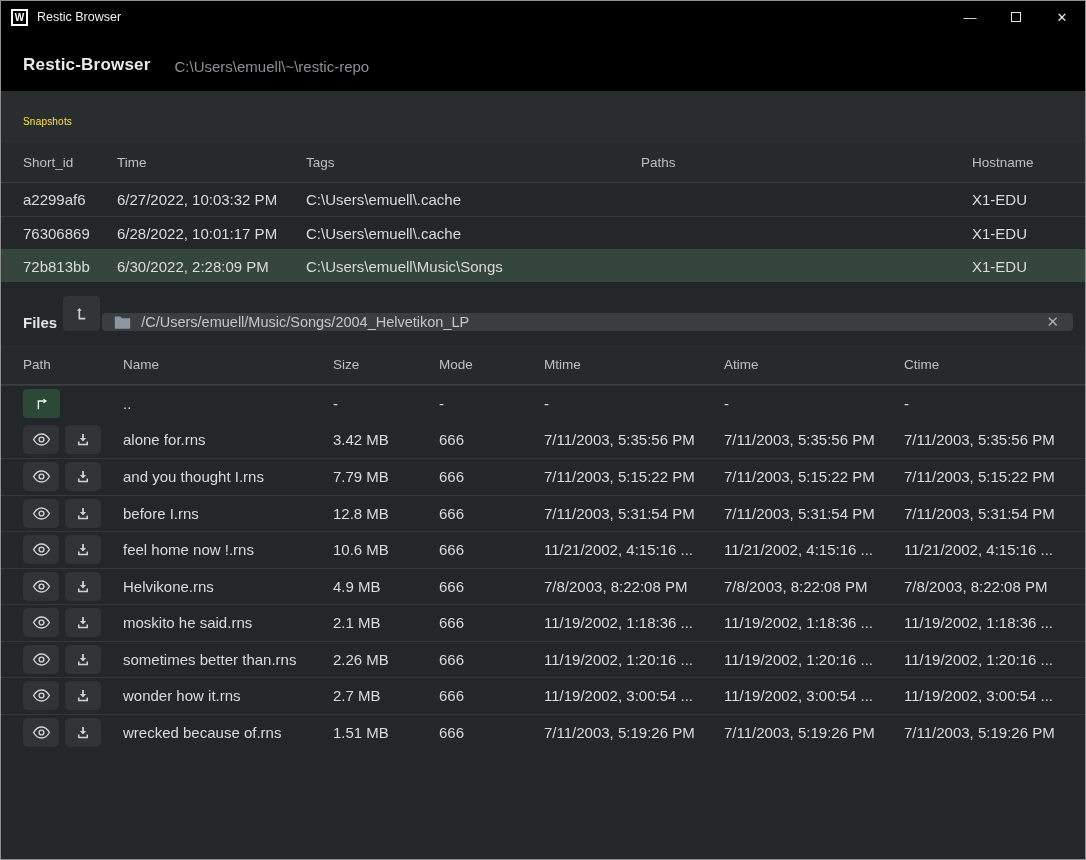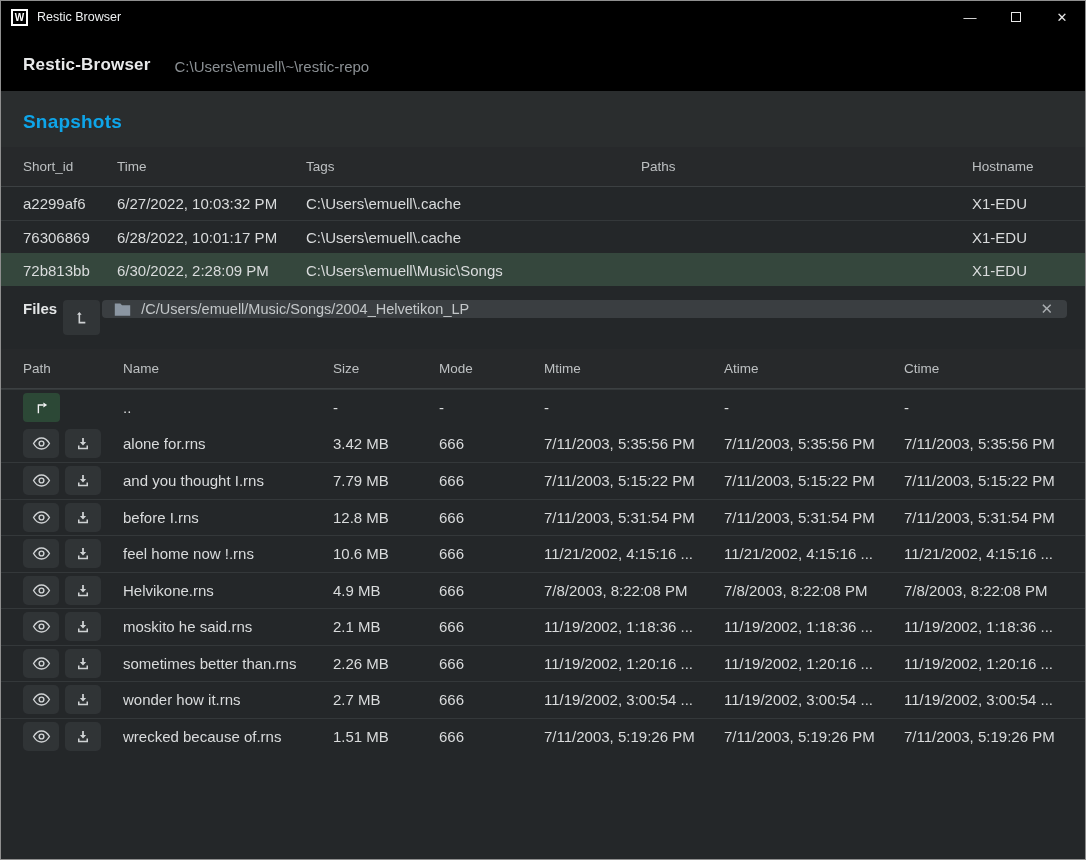--- a/index.html
+++ b/index.html
@@ -22,36 +22,36 @@
   .header { height:58px; background:#000000; display:flex; align-items:flex-end;
     padding:16px 22px; gap:24px; flex:0 0 auto; }
   .header .app-title { color:#e8e9ea; font-size:17px; font-weight:bold; letter-spacing:.2px; }
   .btn-repo { background:var(--button-green); color:#eceded; font-weight:bold;
     font-size:14px; border:none; border-radius:4px; padding:11px 21px;
     font-family:"Liberation Sans", sans-serif; cursor:pointer; }
   .repo-path { color:#8b9094; font-size:15px; }
 
   
   .section-title-band { padding:20px 22px 14px 22px; background:#2a2d2e; }
-  .section-title { color:#0ea5e9; font-size:19px; font-weight:bold; letter-spacing:.2px; }
+  .section-title { color:#fde047; font-size:10px; font-weight:normal; letter-spacing:.2px; }
 
   .grid-head, .grid-row { display:grid; padding:0 18px 0 22px; align-items:center; }
   .snap-grid { grid-template-columns:94px 189px 335px 331px 1fr; }
   .file-grid { grid-template-columns:100px 210px 106px 105px 180px 180px 1fr; }
 
   .grid-head { height:40px; color:#bdc0c2; font-size:13.5px;
     border-bottom:1px solid #3c4042; background:#27292b; }
   .grid-row { color:#d9dbdc; font-size:15px; border-top:1px solid #34383a; }
   .grid-row:first-of-type { border-top:none; }
   .snap-row { height:33px; cursor:pointer; }
   .snap-row.selected { background:var(--selected-row); border-top-color:var(--selected-row); }
   .cell { overflow:hidden; white-space:nowrap; }
 
   
-  .files-bar { display:flex; align-items:flex-start; padding:14px 18px 14px 22px; gap:2px; }
+  .files-bar { display:flex; align-items:flex-end; padding:14px 12px 14px 22px; gap:2px; }
   .files-label { color:#e3e5e6; font-size:15px; font-weight:bold; margin-right:4px; }
   .btn-icon-sq { width:37px; height:35px; background:#313537; border:none; border-radius:4px;
     display:flex; align-items:center; justify-content:center; cursor:pointer; }
   .pathbar { flex:1; height:18px; background:#3a3e41; border-radius:4px;
     display:flex; align-items:center; padding:0 12px; gap:10px; cursor:text; }
   .pathbar .path-text { color:#c3c7c9; font-size:14.5px; flex:1;
     overflow:hidden; white-space:nowrap; }
   .pathbar .clear { background:none; border:none; color:#a9adb0; font-size:15px;
     cursor:pointer; padding:0 2px; }
 

